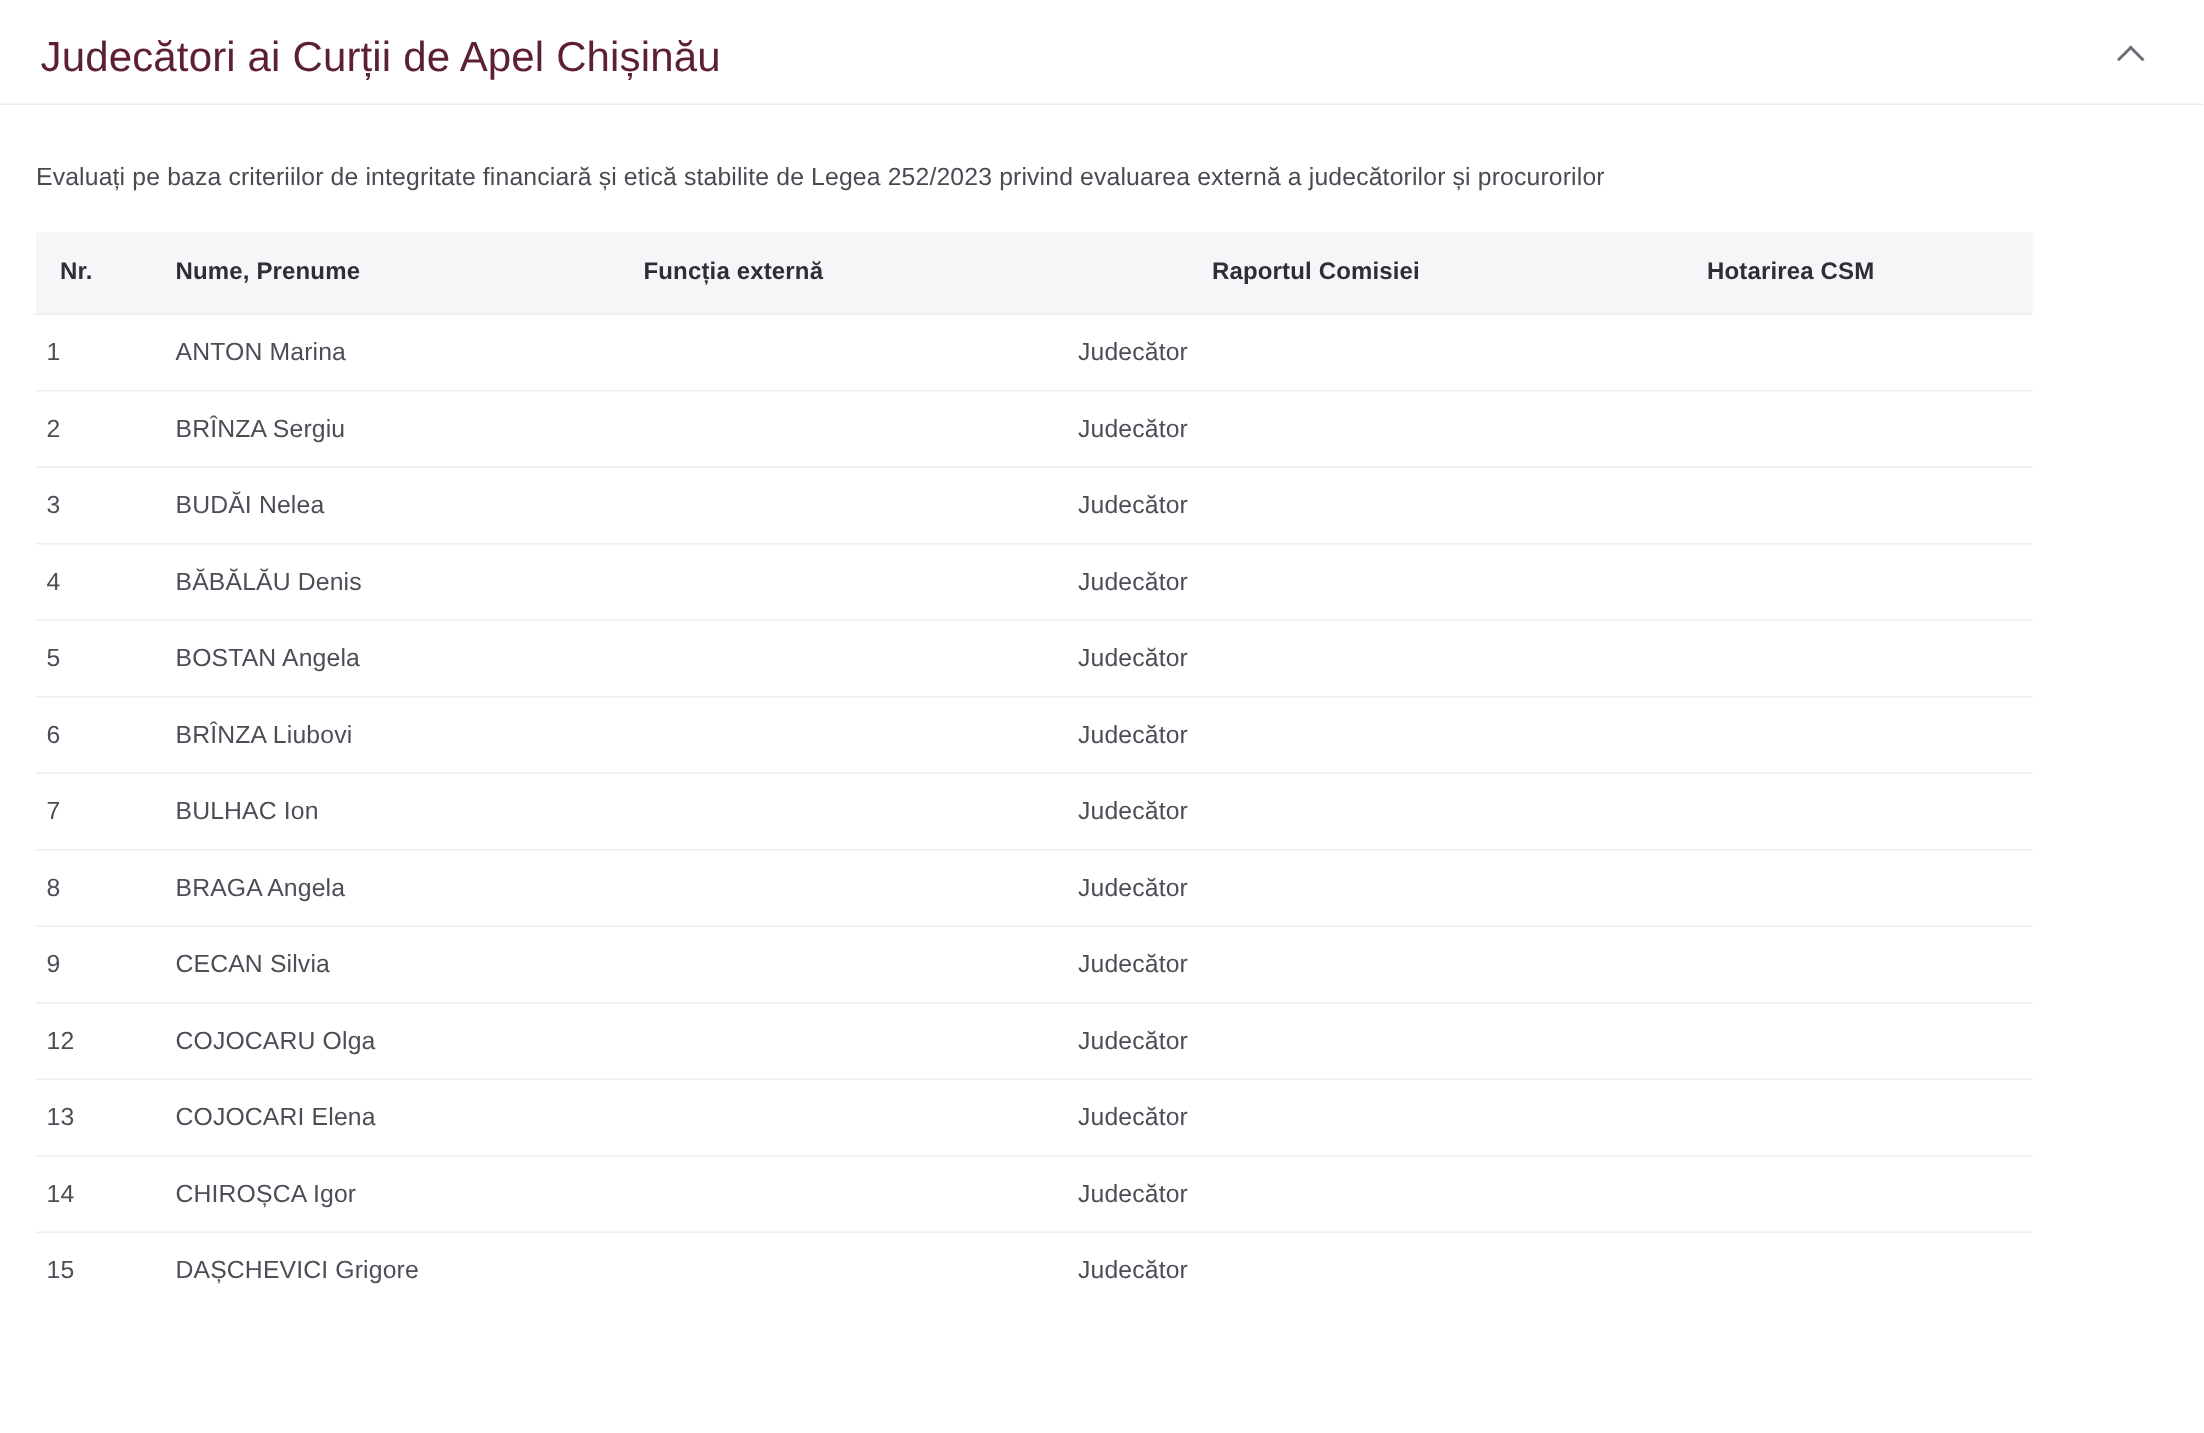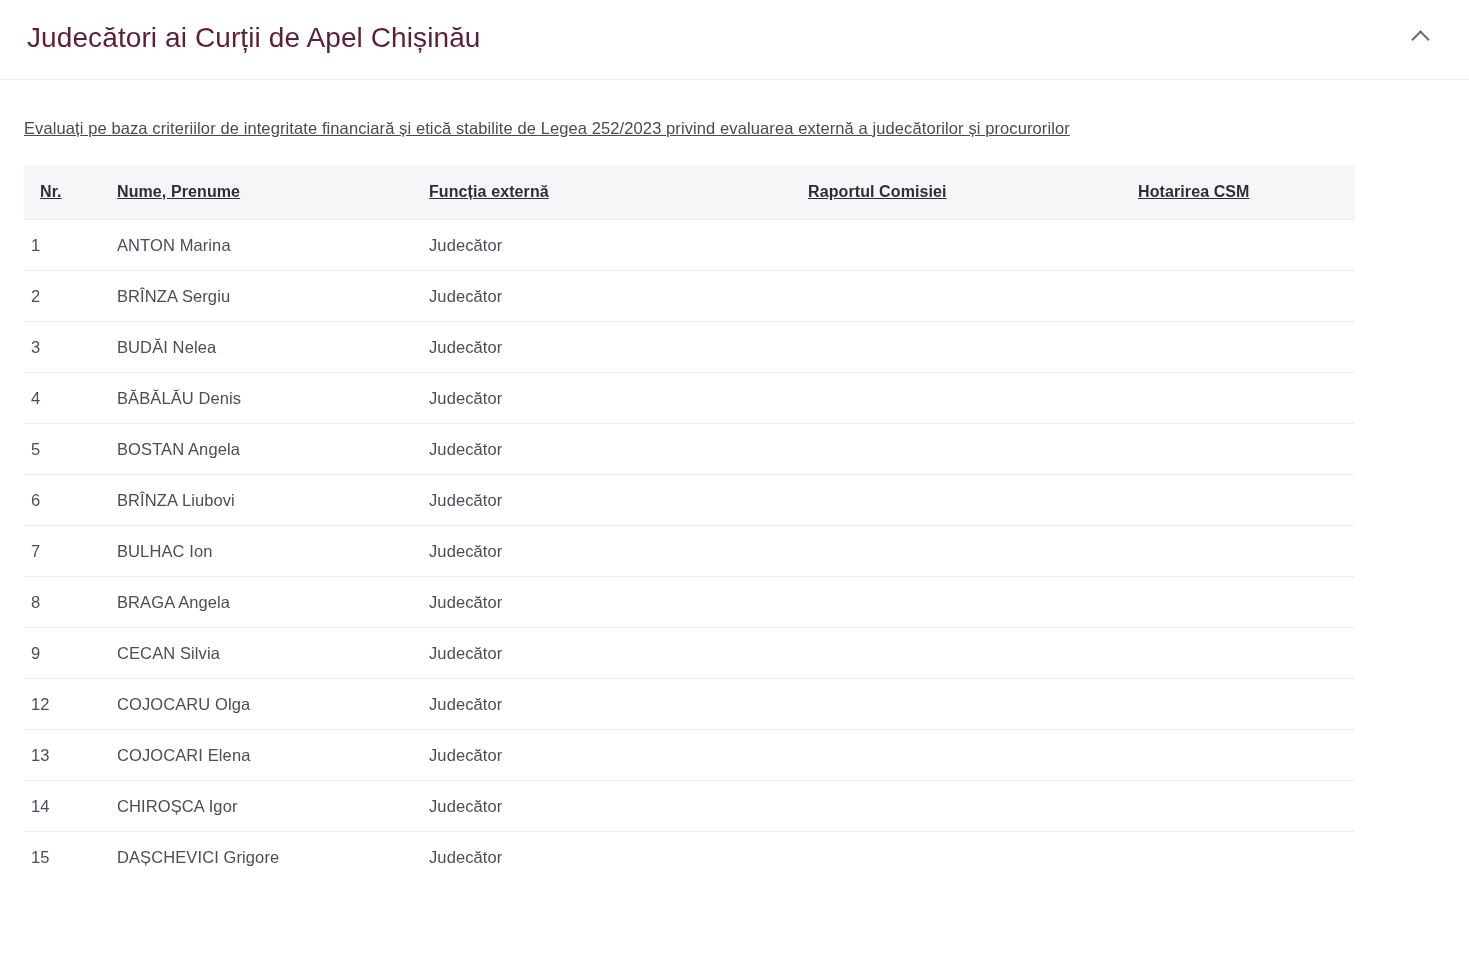--- a/index.html
+++ b/index.html
@@ -24,21 +24,21 @@
     position: relative;
     padding: 0;
   }
 
   
   .section-header {
     display: flex;
     align-items: flex-start;
     justify-content: space-between;
     padding: 10px 34px 0 24px;
-    height: 80px;
+    height: 70px;
     border-bottom: 1px solid #eceaee;
   }
   .section-title {
     font-size: 28px;
     line-height: 40px;
     font-weight: 400;
     color: #5c1f34;
     letter-spacing: 0.1px;
     margin: 8px 0 0 3px;
     white-space: nowrap;
@@ -68,61 +68,59 @@
   
   .intro {
     padding: 36px 24px 0 24px;
   }
   .intro p {
     margin: 0;
     font-size: 16.5px;
     line-height: 24px;
     color: #4a4a53;
     letter-spacing: 0.1px;
-    text-decoration: underline;
   }
 
   
   .table-wrap {
     padding: 25px 114px 0 24px;
   }
   table.judges {
     width: 100%;
     border-collapse: collapse;
     table-layout: fixed;
   }
   table.judges thead th {
     background: #f7f5f8;
     text-align: left;
     font-size: 16px;
     font-weight: 700;
     color: #2e2e36;
     padding: 18px 0 18px 0;
     letter-spacing: 0.1px;
     border-bottom: 1px solid #ecebee;
-    text-decoration: underline;
   }
   table.judges thead th.c-nr      { width: 78px;  padding-left: 16px; }
   table.judges thead th.c-name    { width: 315px; padding-left: 15px; }
   table.judges thead th.c-func    { width: 375px; padding-left: 12px; }
   table.judges thead th.c-report  { width: 330px; padding-left: 16px; }
   table.judges thead th.c-csm     { width: auto;  padding-left: 16px; }
 
   table.judges tbody td {
     font-size: 16.5px;
     color: #4d4d57;
     padding: 15px 0 15px 0;
     border-bottom: 1px solid #eeedf1;
     letter-spacing: 0.1px;
     vertical-align: middle;
     line-height: 20px;
   }
   table.judges tbody td.c-nr     { padding-left: 7px; }
   table.judges tbody td.c-name   { padding-left: 15px; }
-  table.judges tbody td.c-func   { padding-left: 12px; }
+  table.judges tbody td.c-func   { padding-left: 12px; text-align: right; }
   table.judges tbody td.c-report { padding-left: 16px; }
   table.judges tbody td.c-csm    { padding-left: 16px; }
   table.judges tbody tr:last-child td { border-bottom: none; }
 </style>
 </head>
 <body>
 
 <div class="page">
 
   <div class="section-header">

